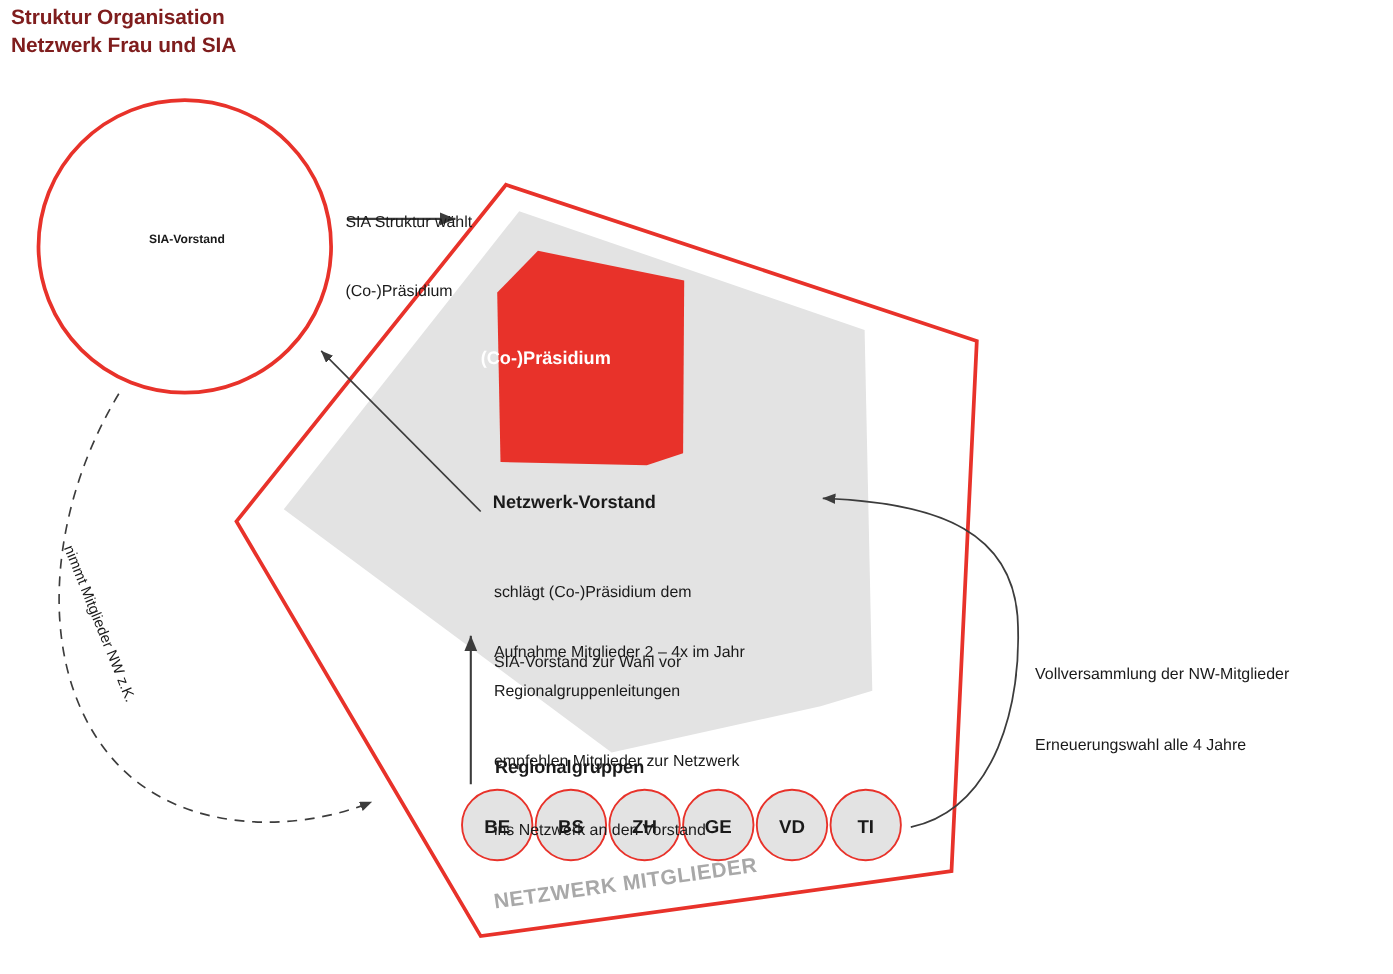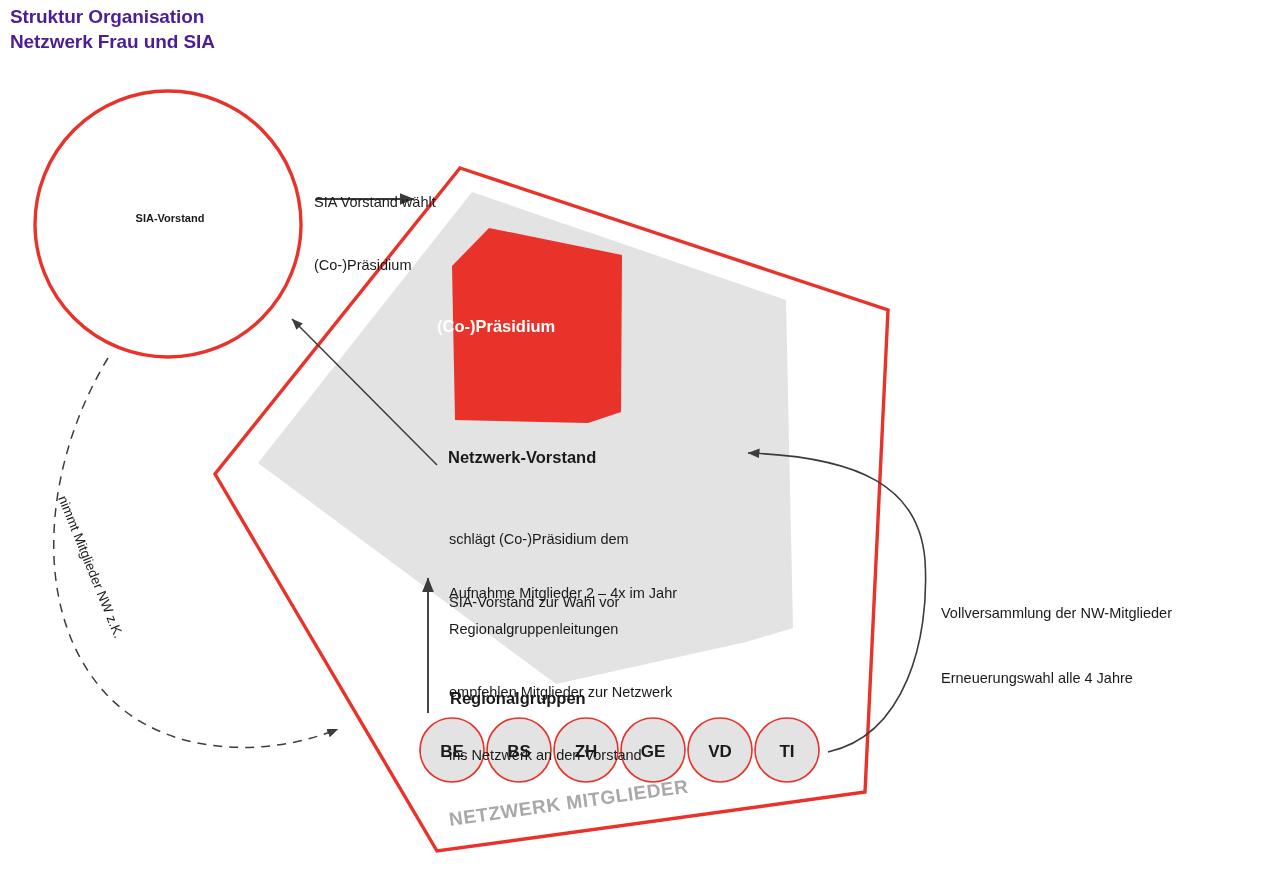--- a/index.html
+++ b/index.html
@@ -28,21 +28,21 @@
     height: 885px;
   }
   .title-block {
     position: absolute;
     left: 10px;
     top: 4px;
     font-size: 19px;
     font-weight: bold;
     line-height: 1.32;
     letter-spacing: -0.1px;
-    color: #4c1d95;
+    color: #7f1d1d;
   }
   .title-block div { white-space: pre; }
 
   .circle-main-label {
     position: absolute;
     left: 38px;
     top: 212px;
     width: 264px;
     text-align: center;
     font-size: 11px;
@@ -212,21 +212,21 @@
 
   <div class="nv-body nv-body-3">
     <div>Regionalgruppenleitungen</div>
     <div>empfehlen Mitglieder zur Netzwerk</div>
     <div>ins Netzwerk an den Vorstand</div>
   </div>
 
   <div class="rg-title">Regionalgruppen</div>
 
   <div class="arrow-label-top">
-    <div>SIA Vorstand wählt</div>
+    <div>SIA Struktur wählt</div>
     <div>(Co-)Präsidium</div>
   </div>
 
   <div class="right-note">
     <div>Vollversammlung der NW-Mitglieder</div>
     <div>Erneuerungswahl alle 4 Jahre</div>
   </div>
 
 </div>
 

